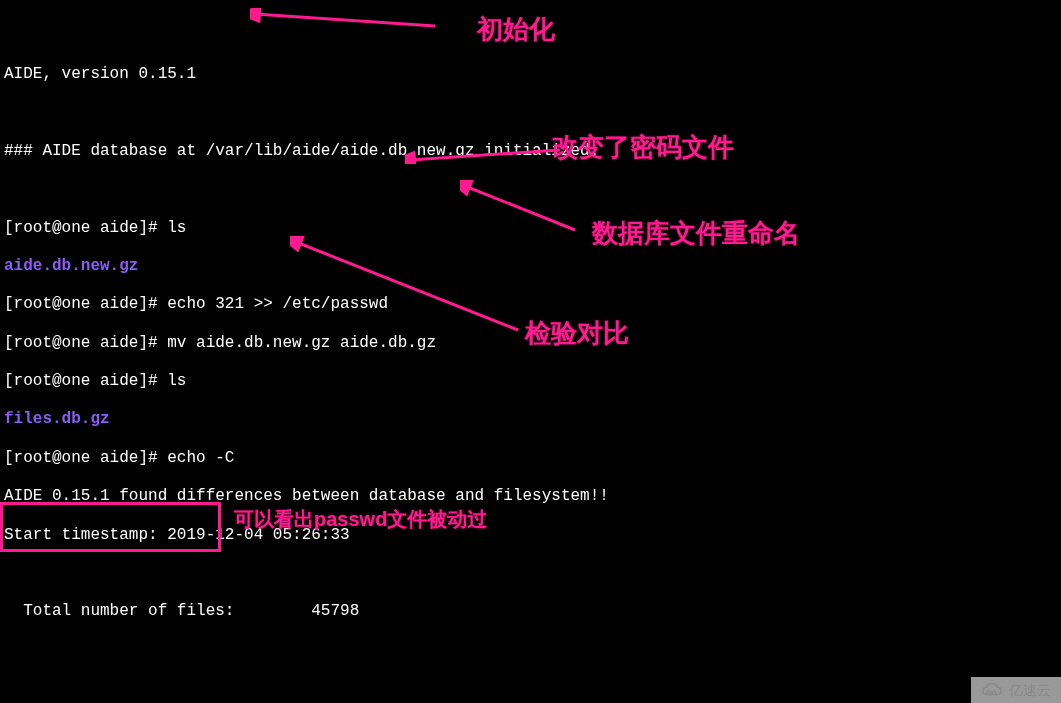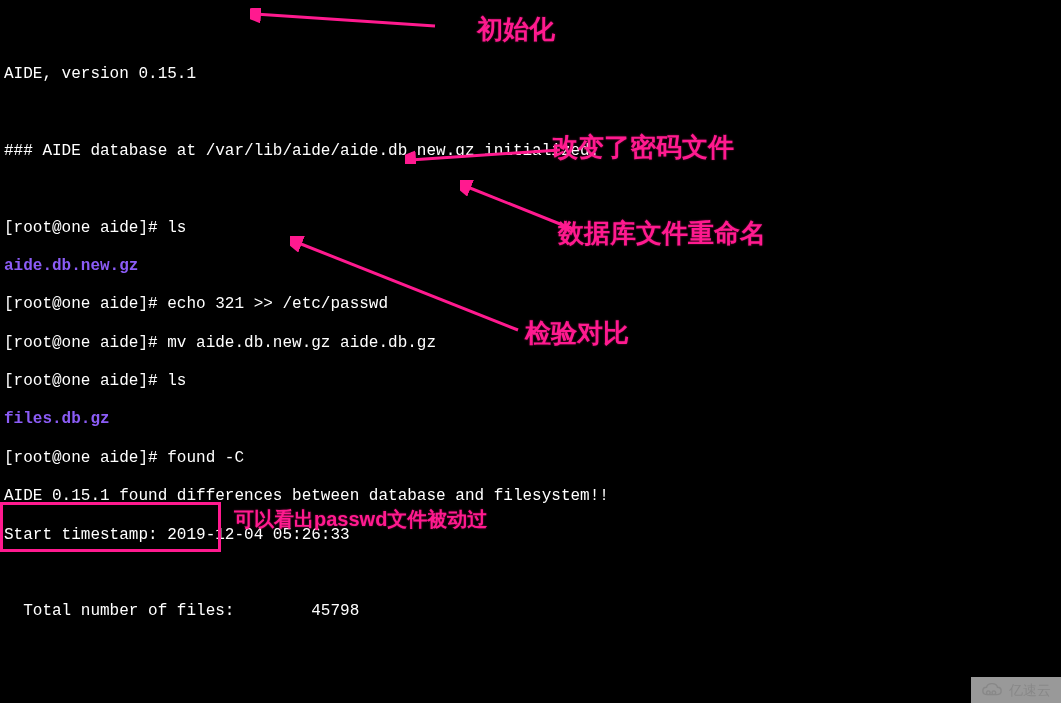--- a/index.html
+++ b/index.html
@@ -79,21 +79,21 @@
 <span class="line">AIDE, version 0.15.1</span>
 <span class="line"></span>
 <span class="line">### AIDE database at /var/lib/aide/aide.db.new.gz initialized.</span>
 <span class="line"></span>
 <span class="line"><span class="prompt">[root@one aide]#</span><span> ls</span></span>
 <span class="line red-bold">aide.db.new.gz</span>
 <span class="line"><span class="prompt">[root@one aide]#</span><span> echo 321 &gt;&gt; /etc/passwd</span></span>
 <span class="line"><span class="prompt">[root@one aide]#</span><span> mv aide.db.new.gz aide.db.gz</span></span>
 <span class="line"><span class="prompt">[root@one aide]#</span><span> ls</span></span>
 <span class="line red-bold">files.db.gz</span>
-<span class="line"><span class="prompt">[root@one aide]#</span><span> found -C</span></span>
+<span class="line"><span class="prompt">[root@one aide]#</span><span> echo -C</span></span>
 <span class="line">AIDE 0.15.1 found differences between database and filesystem!!</span>
 <span class="line">Start timestamp: 2019-12-04 05:26:33</span>
 <span class="line"></span>
 <span class="line">  Total number of files:        45798</span>
 
 
 
 
 
 
@@ -106,21 +106,21 @@
 
 
 
 
 
 
 </div>
 
 <div class="annotation" style="top:14px; left:445px;margin-left:32px;">初始化</div>
 <div class="annotation" style="top:132px; left:552px;">改变了密码文件</div>
-<div class="annotation" style="top:218px; left:558px;">数据库文件重命名</div>
+<div class="annotation" style="top:218px; left:592px;">数据库文件重命名</div>
 <div class="annotation" style="top:318px; left:525px;">检验对比</div>
 <div class="annotation small" style="top:506px; left:234px;">可以看出passwd文件被动过</div>
 
 <div class="highlight-box" style="top:502px; left:0px; width:221px; height:50px;"></div>
 
 <svg class="arrow" style="top:8px; left:250px;" width="190" height="20">
   <defs>
       <marker id="ah1" markerWidth="10" markerHeight="10" refX="2" refY="3" orient="auto">
         <path d="M0,0 L0,6 L9,3 z" fill="#ff1a8f"></path>
       </marker>

